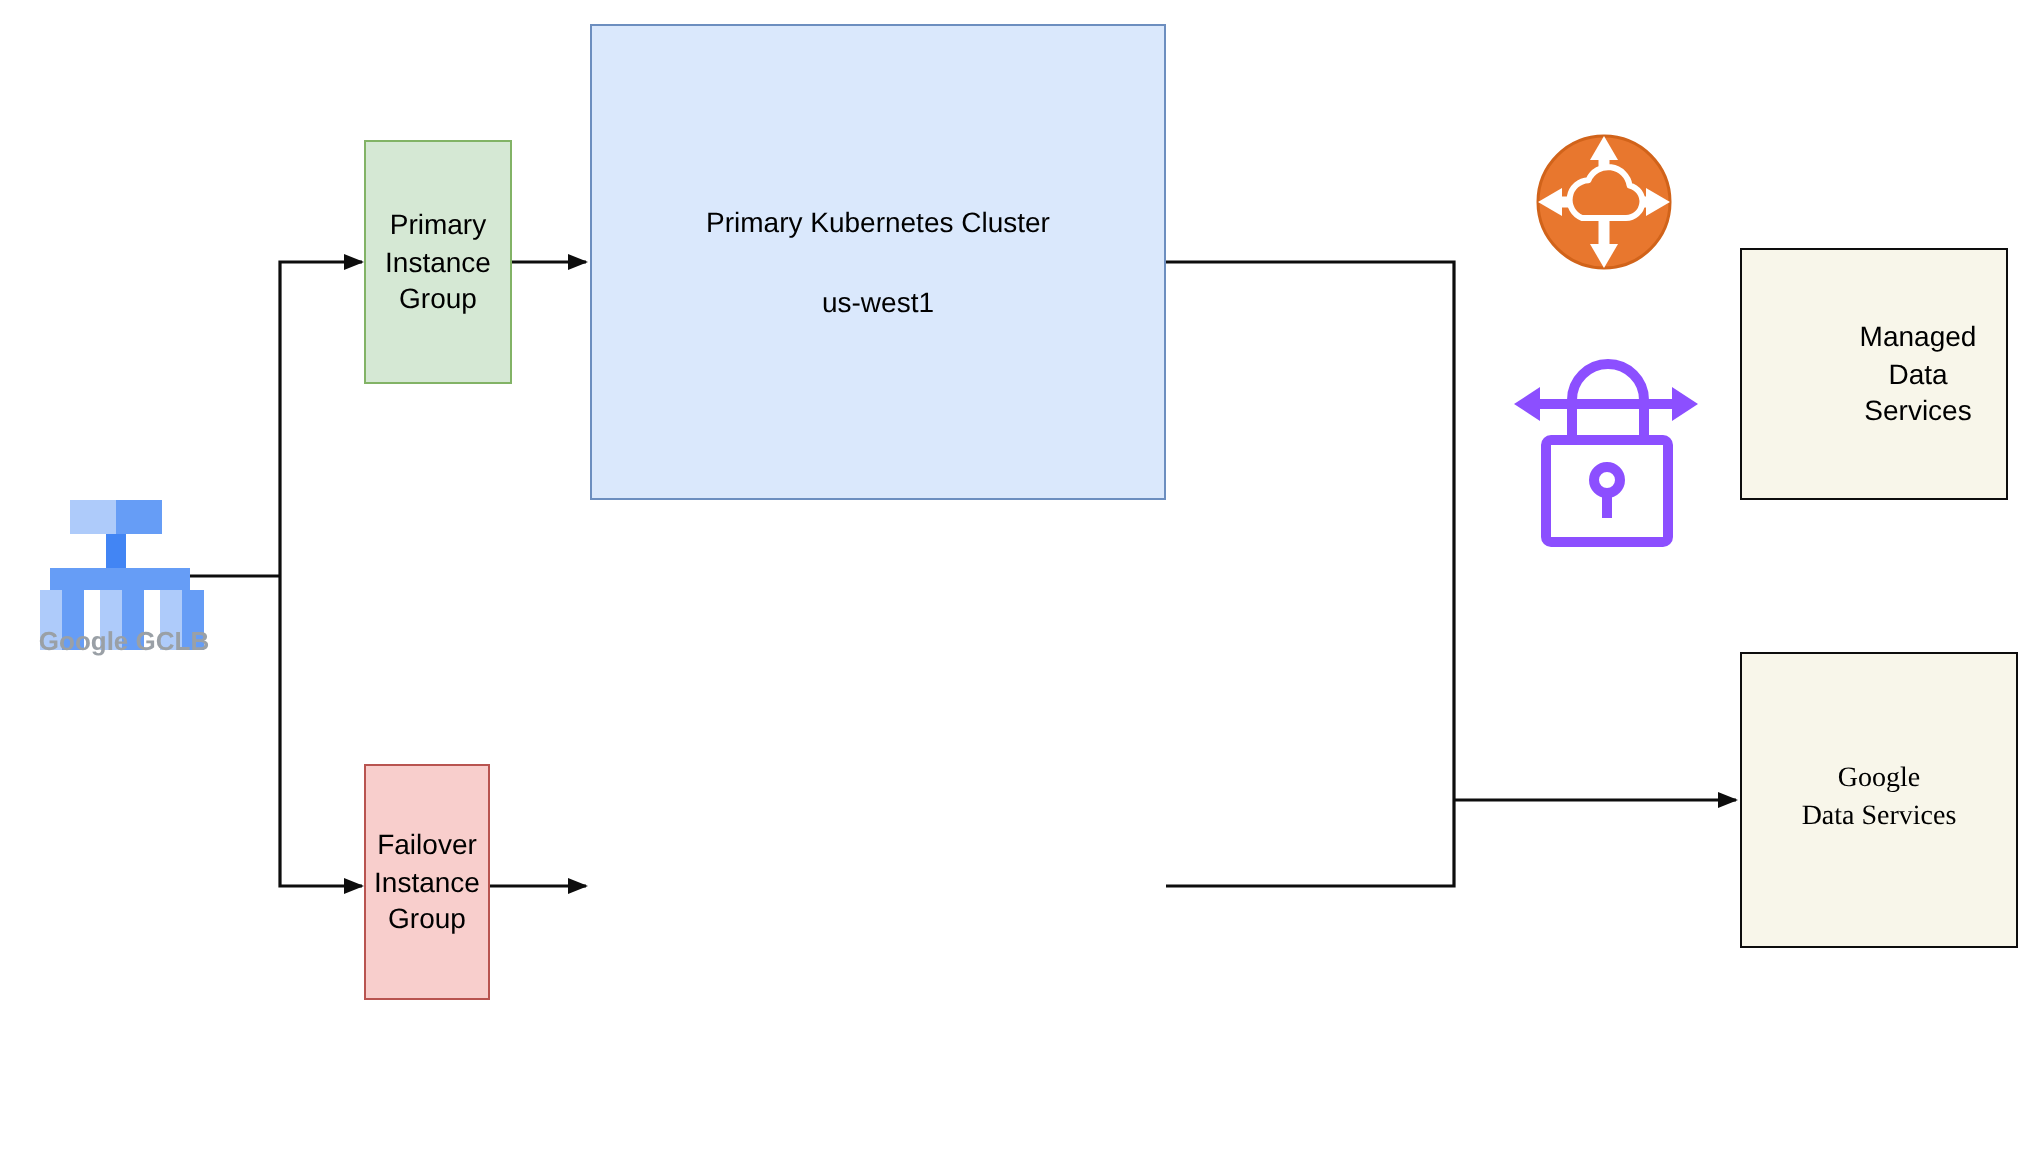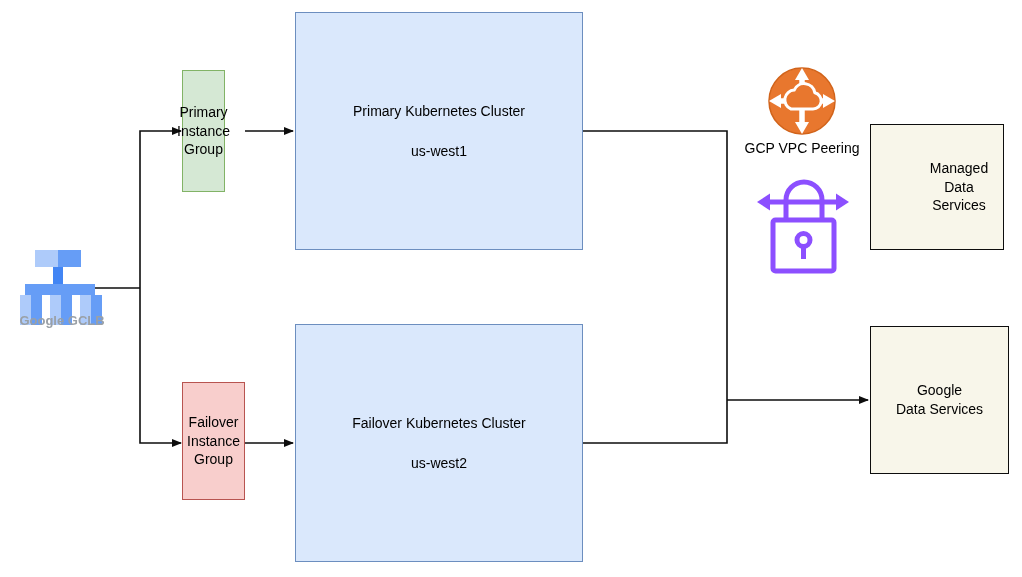--- a/index.html
+++ b/index.html
@@ -99,67 +99,62 @@
     <rect class="gclb-mid" x="7" y="36" width="70" height="11"></rect>
     <rect class="gclb-light" x="2" y="47" width="11" height="30"></rect>
     <rect class="gclb-mid" x="13" y="47" width="11" height="30"></rect>
     <rect class="gclb-light" x="32" y="47" width="11" height="30"></rect>
     <rect class="gclb-mid" x="43" y="47" width="11" height="30"></rect>
     <rect class="gclb-light" x="62" y="47" width="11" height="30"></rect>
     <rect class="gclb-mid" x="73" y="47" width="11" height="30"></rect>
   </svg>
   <div class="icon-caption" style="left:6px; top:313px; width:112px;">Google GCLB</div>
 
-  <div class="node node-green" style="left:182px; top:70px; width:43px; height:122px;">
+  <div class="node node-green" style="left:182px; top:70px; width:74px; height:122px;">
     <span class="label">Primary
 Instance
 Group</span>
   </div>
 
   <div class="node node-red" style="left:182px; top:382px; width:63px; height:118px;">
     <span class="label">Failover
 Instance
 Group</span>
   </div>
 
   <div class="node node-blue" style="left:295px; top:12px; width:288px; height:238px;">
     <span class="label">Primary Kubernetes Cluster</span>
     <span class="label">us-west1</span>
   </div>
 
-  <div class="node node-blue" style="left:295px; top:324px; width:288px; height:238px;">
-    <span class="label">Failover Kubernetes Cluster</span>
-    <span class="label">us-west2</span>
-  </div>
 
   <svg class="layer" style="left:766px; top:65px;" width="72" height="72" viewBox="0 0 72 72">
     <circle class="peer-circle" cx="36" cy="36" r="33"></circle>
     <line class="peer-arrow" x1="36" y1="14" x2="36" y2="58"></line>
     <line class="peer-arrow" x1="14" y1="36" x2="58" y2="36"></line>
     <polygon class="peer-head" points="29,15 43,15 36,3"></polygon>
     <polygon class="peer-head" points="29,57 43,57 36,69"></polygon>
     <polygon class="peer-head" points="15,29 15,43 3,36"></polygon>
     <polygon class="peer-head" points="57,29 57,43 69,36"></polygon>
     <path class="peer-cloud" d="M25 44 H47 A8.2 8.2 0 0 0 48.8 27.8 A10.8 10.8 0 0 0 28.2 25.1 A9.8 9.8 0 0 0 25 44 Z"></path>
   </svg>
-  <div class="plain-caption" style="left:722px; top:140px; width:160px;">GCP VPC Peering</div>
 
   <svg class="layer" style="left:755px; top:176px;" width="96" height="98" viewBox="0 0 96 98">
     <path class="lock-stroke" d="M31 44 V24 A18 18 0 0 1 67 24 V44"></path>
     <line class="lock-stroke" x1="13" y1="26" x2="83" y2="26"></line>
     <polygon class="lock-fill" points="15,17.5 15,34.5 2,26"></polygon>
     <polygon class="lock-fill" points="81,17.5 81,34.5 94,26"></polygon>
     <rect class="lock-stroke" x="18" y="44" width="61" height="51" rx="2.5" fill="#ffffff"></rect>
     <circle class="lock-stroke" cx="48.5" cy="64" r="6.5"></circle>
     <line class="lock-stroke" x1="48.5" y1="70.5" x2="48.5" y2="83"></line>
   </svg>
 
   <div class="node node-beige" style="left:870px; top:124px; width:134px; height:126px;padding-left:44px;">
     <span class="label">Managed Data
 Services</span>
   </div>
 
-  <div class="node node-beige" style="left:870px; top:326px; width:139px; height:148px;">
+  <div class="node node-beige" style="left:870px; top:326px; width:139px; height:148px;font-family:Liberation Serif, serif;">
     <span class="label">Google
 Data Services</span>
   </div>
 
 </div>
 
 </body></html>

